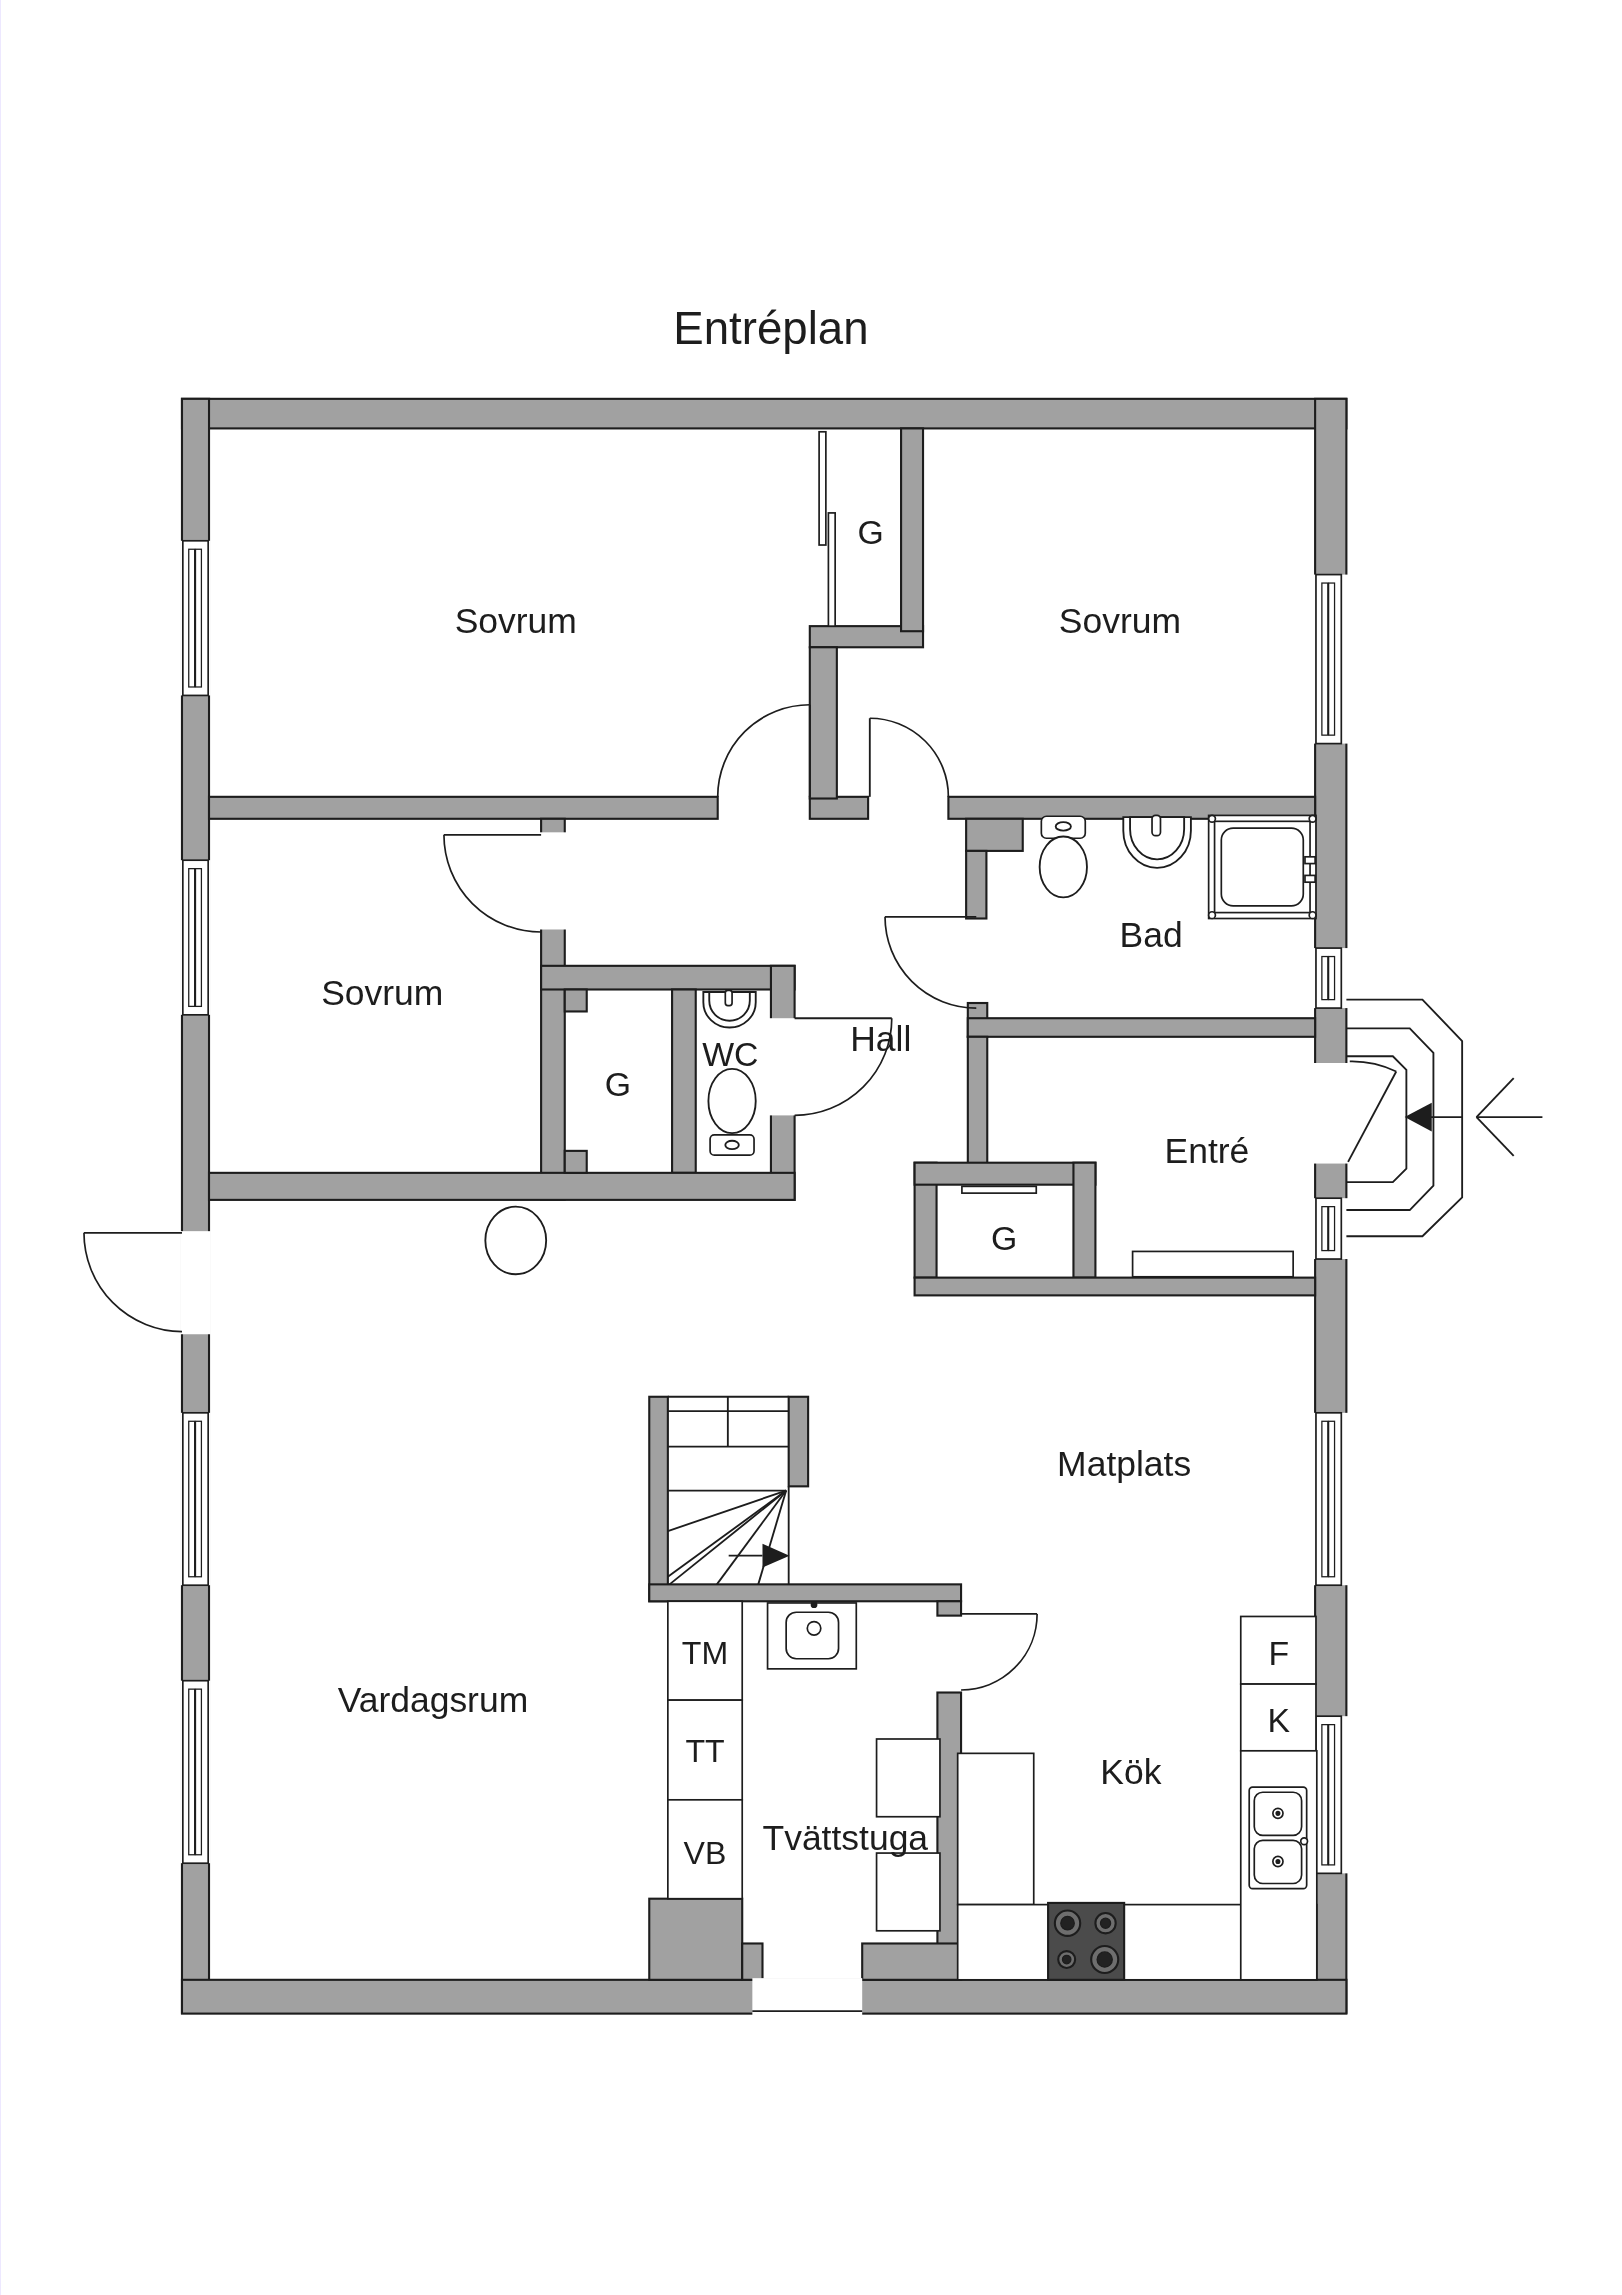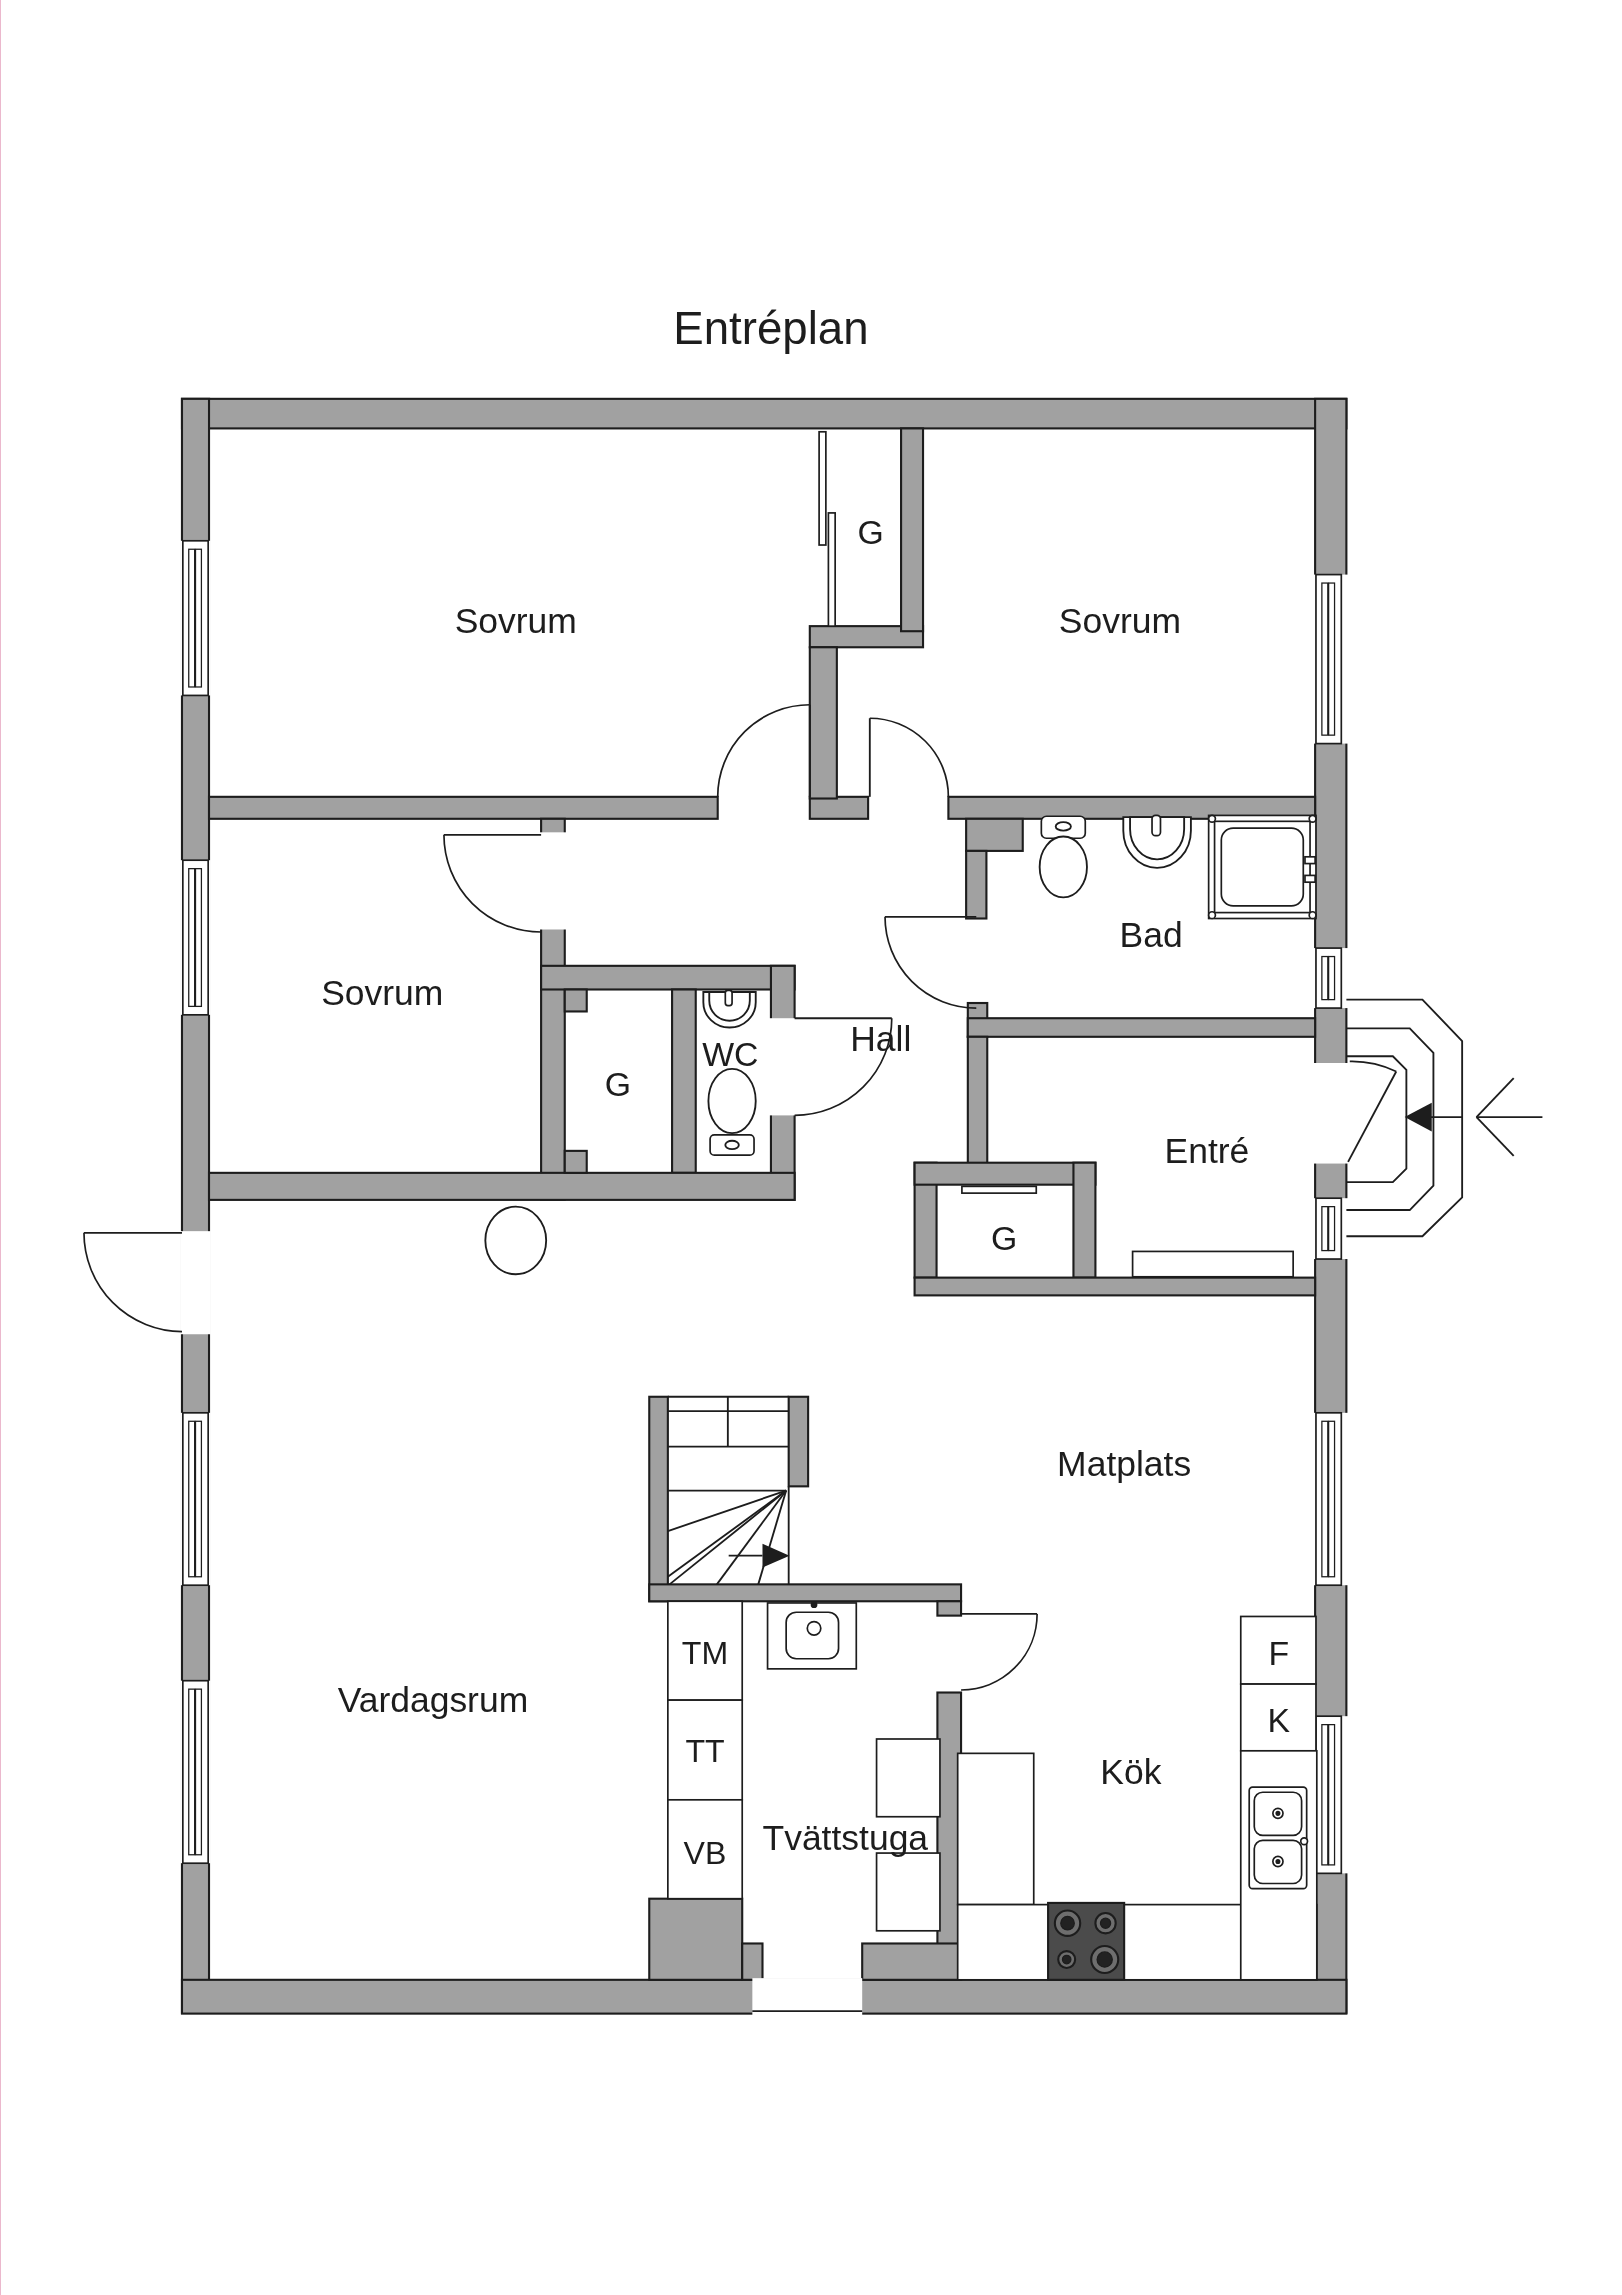--- a/index.html
+++ b/index.html
@@ -1,16 +1,16 @@
 <!DOCTYPE html>
 <html style="font-size:13.5px"><head>
 <meta charset="utf-8">
 <style>
   html,body{margin:0;padding:0;background:#fff;}
-  .page{width:1299px;height:2295px;position:relative;background:#be185d;font-family:"Liberation Sans",sans-serif;}
+  .page{width:1299px;height:2295px;position:relative;background:#c4b5fd;font-family:"Liberation Sans",sans-serif;}
   svg{position:absolute;left:0;top:0;}
   text{font-family:"Liberation Sans","DejaVu Sans",sans-serif;fill:#1d1d1d;}
 </style>
 </head>
 <body>
 
 <div class="page">
   <svg id="plan" xmlns="http://www.w3.org/2000/svg" width="1623" height="2295" viewBox="0 0 1920 2716">
       <rect x="0" y="0" width="1920" height="2716" fill="#ffffff"></rect>
       <rect x="215" y="472" width="1378" height="35" fill="#a1a1a1" stroke="#1d1d1d" stroke-width="2.5"></rect>

